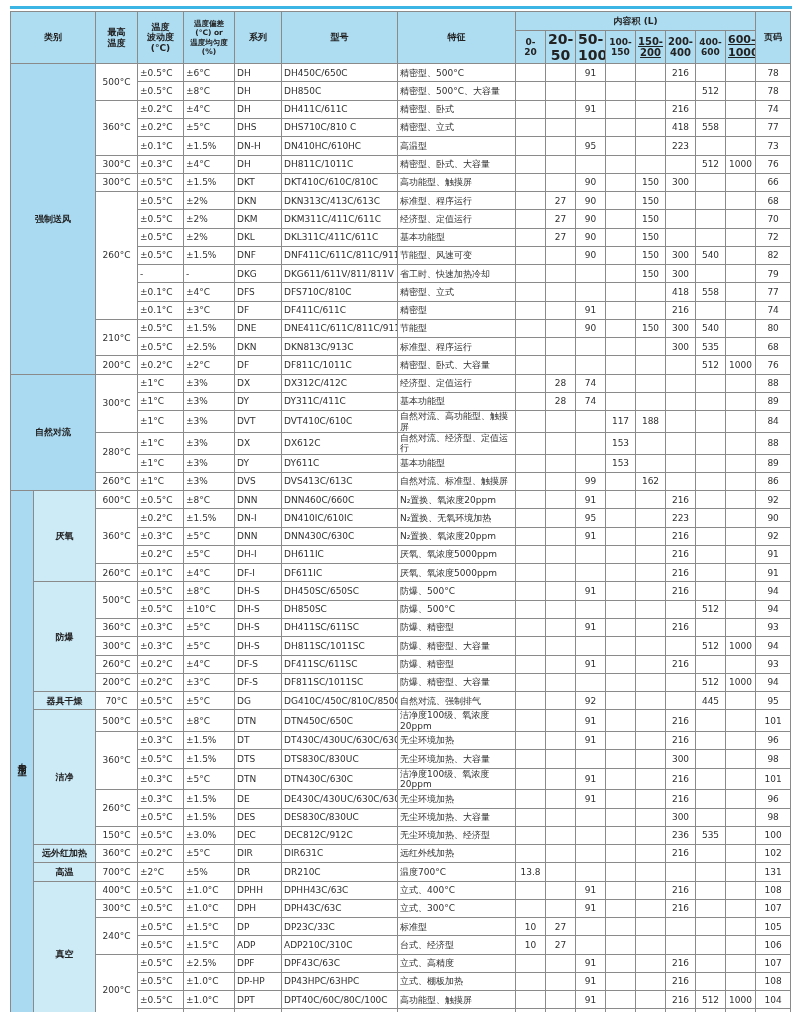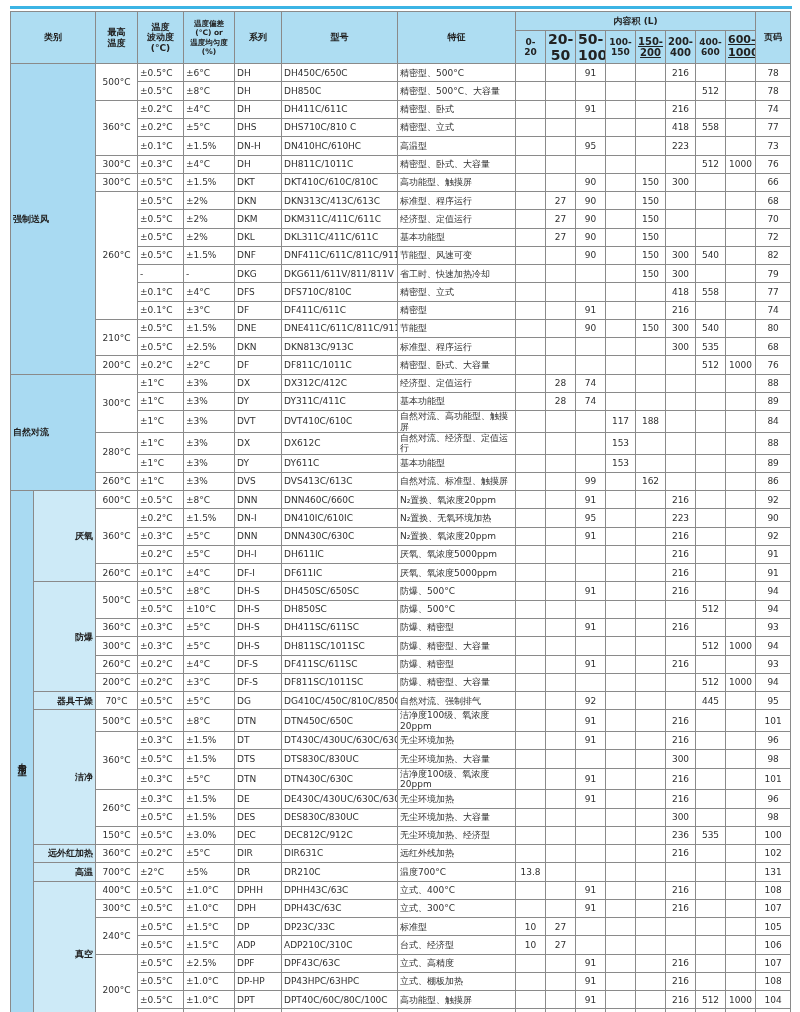--- a/index.html
+++ b/index.html
@@ -9,26 +9,26 @@
   table.spec{position:absolute;left:10px;top:11px;width:780px;border-collapse:collapse;
              table-layout:fixed;border:1px solid #6e6e6e;}
   table.spec th,table.spec td{border:1px solid #8a8a8a;overflow:hidden;padding:0 2px;
              font-size:9px;line-height:1.15;}
   thead th{background:#aeddf2;font-weight:bold;text-align:center;vertical-align:middle;
            white-space:pre-line;font-size:10px;color:#222;}
   thead th.small{font-size:7.5px;line-height:1.25;margin-top:12px;}
   thead tr.r1{height:19px;}
   thead tr.r2{height:28px;}
   tbody tr{height:18.27px;}
-  td.cat{background:#a9daf2;font-weight:bold;vertical-align:middle;
+  td.cat{background:#a9daf2;font-weight:bold;text-align:center;vertical-align:middle;
          font-size:10px;color:#222;}
   td.side{background:#a9daf2;font-weight:bold;text-align:center;vertical-align:middle;
           font-size:10px;color:#222;writing-mode:vertical-rl;text-orientation:upright;
           letter-spacing:2px;padding:0;}
-  td.sub{background:#cdeaf7;font-weight:bold;text-align:right;vertical-align:middle;
+  td.sub{background:#cdeaf7;font-weight:bold;text-align:center;vertical-align:middle;
          font-size:9.5px;color:#222;padding-left:5px;}
   td.temp{background:#fff;text-align:center;vertical-align:middle;margin-left:36px;}
   td.val{background:#fff;text-align:left;padding-left:4px;vertical-align:middle;}
   td.feature{font-size:8.6px;}
   td.num{background:#fff;text-align:center;vertical-align:middle;}
 </style>
 </head>
 <body>
 
 <div class="page">

